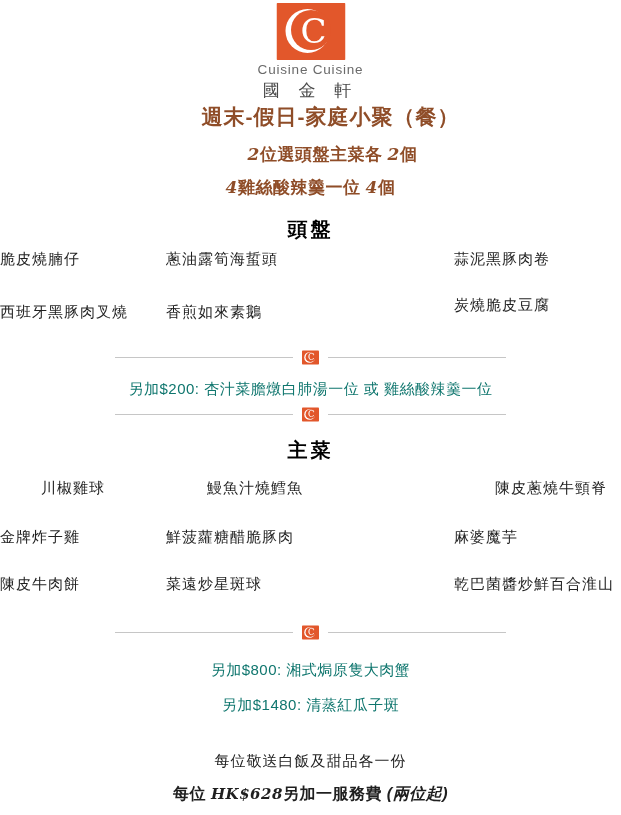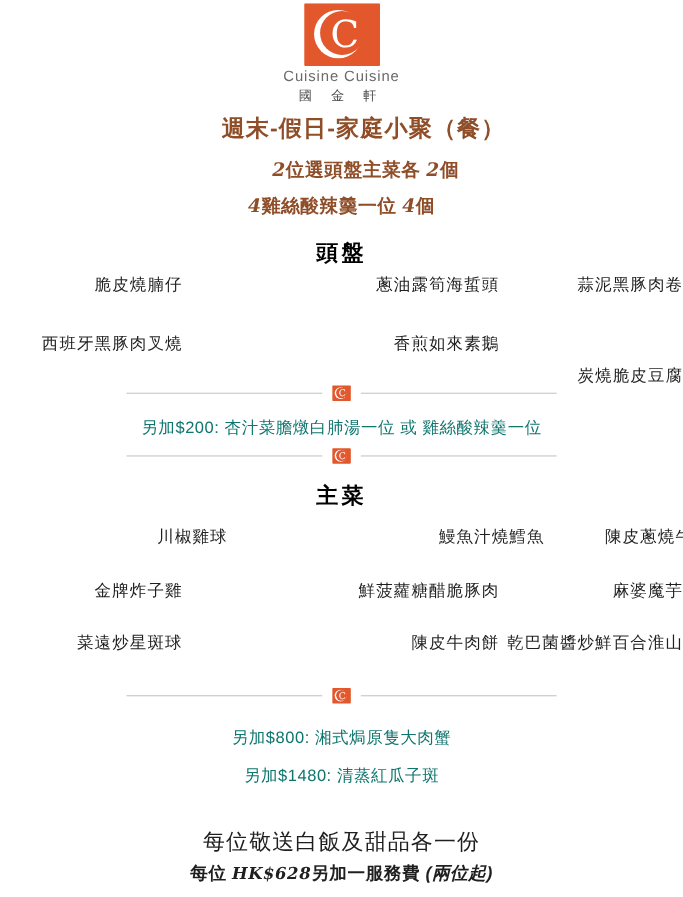--- a/index.html
+++ b/index.html
@@ -18,21 +18,21 @@
   .logo-wrap { position: absolute; top: 3px; left: 50%; transform: translateX(-50%); }
   .logo-rect { fill: #E2572B; }
   .logo-cut  { fill: #E2572B; }
   .logo-white { fill: #ffffff; }
   .logo-c-text {
     fill: #ffffff;
     font-family: "DejaVu Serif", serif;
     font-size: 34px;
   }
   .brand-en { top: 62px; font-size: 13.5px; letter-spacing: 0.8px; color: #6A6A6A; }
-  .brand-zh { top: 79px; font-size: 12px; letter-spacing: 7px; color: #4A4A4A; }
+  .brand-zh { top: 79px; font-size: 17px; letter-spacing: 7px; color: #4A4A4A; }
 
   
   .title {
     top: 103px;
     font-size: 21px;
     font-weight: bold;
     letter-spacing: 1px;
     color: #8F4D28;
     margin-left: 40px;
   }
@@ -60,27 +60,27 @@
   .hdr-appetizers { top: 216px; }
   .hdr-mains { top: 437px; }
 
   
   .menu-row {
     position: absolute; left: 0; right: 0;
     display: grid;
     grid-template-columns: 166px 288px 167px;
   }
   .menu-cell {
-    text-align: right;
+    text-align: left;
     font-size: 15px;
     letter-spacing: 1px;
     white-space: nowrap;
     color: #1F1F1F;
   }
-  .raised { transform: translateY(-7px); margin-top: 36px; }
+  .raised { transform: translateY(-7px); }
   .app-row-1 { top: 250px; }
   .app-row-2 { top: 303px; }
   .main-row-1 { top: 479px; padding-left: 41px; }
   .main-row-2 { top: 528px; }
   .main-row-3 { top: 575px; }
 
   
   .divider {
     position: absolute; left: 0; right: 0;
     display: flex; align-items: center; justify-content: center;
@@ -89,21 +89,21 @@
   .div-line { width: 178px; height: 1px; background: #C6C6C6; }
   .divider-1 { top: 349px; }
   .divider-2 { top: 406px; }
   .divider-3 { top: 624px; }
 
   
   .note { font-size: 15px; letter-spacing: 0.5px; color: #0f766e; }
   .note-200 { top: 380px; }
   .note-800 { top: 661px; }
   .note-1480 { top: 696px; }
-  .complimentary { top: 752px; font-size: 20px; letter-spacing: 1px; }
+  .complimentary { top: 752px; font-size: 15px; letter-spacing: 1px; }
   .price-line { top: 784px; font-size: 16px; font-weight: bold; letter-spacing: 0.5px; }
   .fancy-amount {
     font-family: "DejaVu Serif", "Liberation Serif", serif;
     font-style: italic;
     font-weight: bold;
     font-size: 15px;
   }
   .italic-part { font-style: italic; }
 </style>
 </head>
@@ -170,22 +170,22 @@
     <div class="menu-cell">川椒雞球</div>
     <div class="menu-cell">鰻魚汁燒鱈魚</div>
     <div class="menu-cell">陳皮蔥燒牛頸脊</div>
   </div>
   <div class="menu-row main-row-2">
     <div class="menu-cell">金牌炸子雞</div>
     <div class="menu-cell">鮮菠蘿糖醋脆豚肉</div>
     <div class="menu-cell">麻婆魔芋</div>
   </div>
   <div class="menu-row main-row-3">
+    <div class="menu-cell">陳皮牛肉餅</div>
     <div class="menu-cell">菜遠炒星斑球</div>
-    <div class="menu-cell">陳皮牛肉餅</div>
     <div class="menu-cell">乾巴菌醬炒鮮百合淮山</div>
   </div>
 
   <div class="divider divider-3">
     <span class="div-line"></span>
     <svg width="17" height="15" viewBox="0 0 69 57" xmlns="http://www.w3.org/2000/svg">
       <rect class="logo-rect" x="0" y="0" width="69" height="57" rx="3"></rect>
       <circle class="logo-white" cx="31" cy="28" r="22"></circle>
       <circle class="logo-cut" cx="34.5" cy="27" r="20"></circle>
       <text class="logo-c-text" x="24" y="40">C</text>

